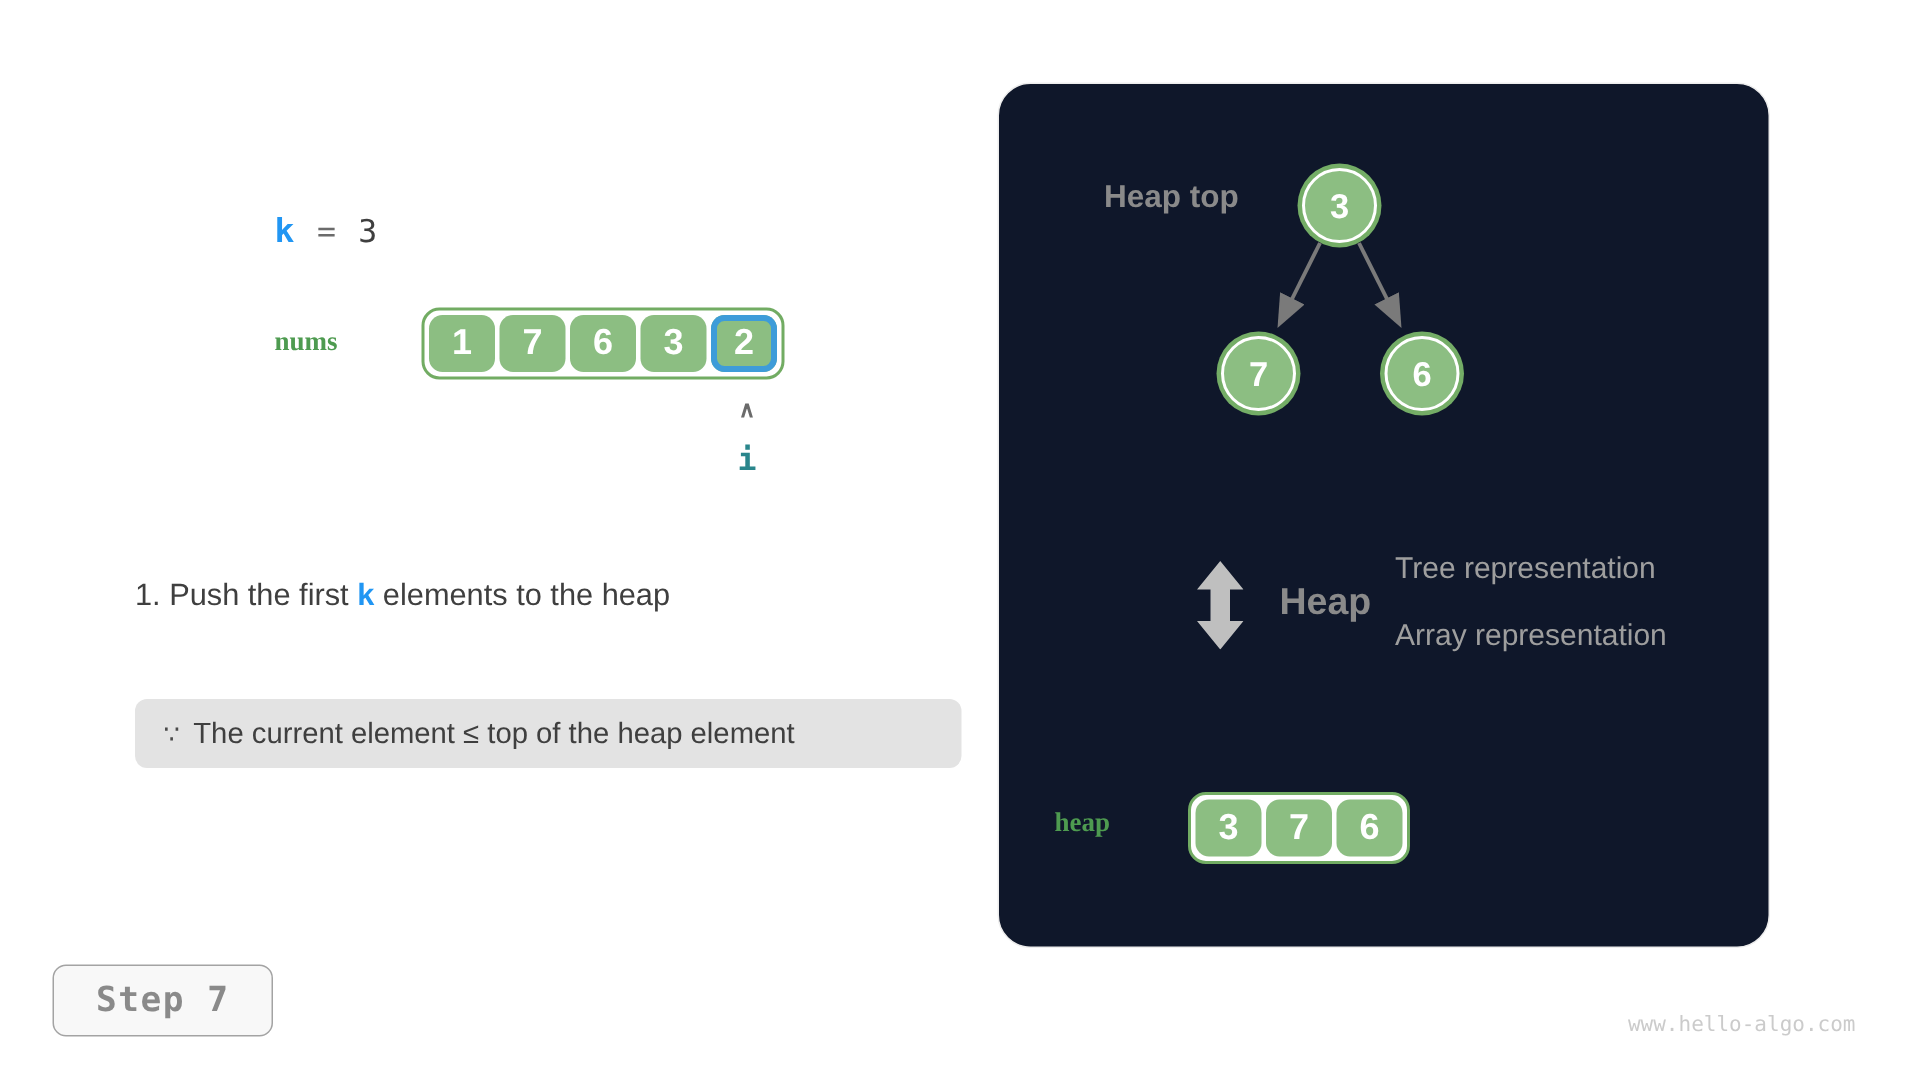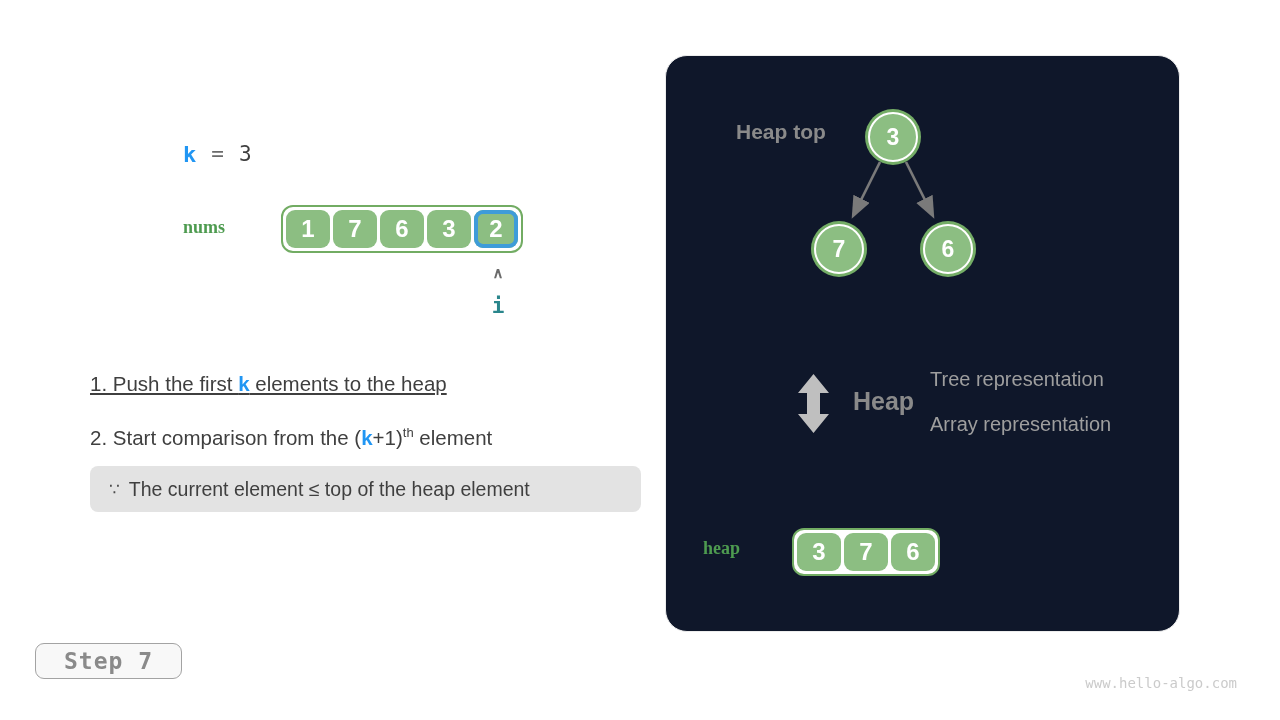--- a/index.html
+++ b/index.html
@@ -30,21 +30,21 @@
   .caret { position:absolute; left:489px; top:264px; width:18px; text-align:center;
            color:#6b6b6b; font-size:15px; font-weight:700; }
   .ptr-label { position:absolute; left:489px; top:294px; width:18px; text-align:center;
                font-family:"DejaVu Sans Mono", monospace; font-weight:700;
                font-size:21px; color:#2a868c; }
 
   
   .note-line { position:absolute; left:90px; font-size:20.5px; color:#3f3f3f; }
   .note-line .kvar { color:#2196f3; font-weight:700; }
   .note-line sup { font-size:13px; }
-  #note1 { top:372px;text-decoration:underline; }
+  #note1 { top:385px; }
   #note2 { top:425px; }
 
   .because-box { position:absolute; left:90px; top:466px; width:551px; height:46px;
                  background:#e3e3e3; border-radius:8px; display:flex; align-items:center;
                  padding-left:19px; gap:9px; font-size:19.5px; color:#3f3f3f; }
   .because-box .because-sym { font-size:17px; color:#4a4a4a; }
 
   
   .panel { position:absolute; left:665px; top:55px; width:515px; height:577px;
            background:#0f172a; border:1px solid #ededed; border-radius:22px; }
@@ -64,21 +64,21 @@
   .edges-svg { position:absolute; left:0; top:0; }
 
   .updown-icon { position:absolute; left:132px; top:318px; }
   .heap-word { position:absolute; left:187px; top:331px; font-weight:700;
                font-size:25px; color:#8a8a8a; }
   .repr-line { position:absolute; left:264px; font-size:20px; color:#9e9e9e; }
   #repr-tree  { top:312px; }
   #repr-array { top:357px; }
 
   
-  .step-badge { position:absolute; left:35px; top:643px; width:147px; height:36px;
+  .step-badge { position:absolute; left:35px; top:643px; width:147px; height:48px;
                 background:#f8f8f8; border:1.5px solid #a3a3a3; border-radius:9px;
                 display:flex; align-items:center; justify-content:center;
                 font-family:"DejaVu Sans Mono", monospace; font-weight:700;
                 font-size:23px; color:#8a8a8a; letter-spacing:1px; }
   .watermark { position:absolute; right:43px; top:675px;
                font-family:"DejaVu Sans Mono", monospace; font-size:14px;
                color:#cbcbcb; }
 </style>
 </head>
 <body>
@@ -98,23 +98,20 @@
       <div class="array-cell">6</div>
       <div class="array-cell">3</div>
       <div class="array-cell highlighted">2</div>
     </div>
 
   <div class="caret">∧</div>
   <div class="ptr-label">i</div>
 
   <div class="note-line" id="note1">
     <span>1. Push the first </span><span class="kvar">k</span><span> elements to the heap</span>
-  </div>
-  <div class="note-line" id="note2">
-    <span>2. Start comparison from the (</span><span class="kvar">k</span><span>+1)</span><sup>th</sup><span> element</span>
   </div>
 
   <div class="because-box">
     <span class="because-sym">∵</span>
     <span>The current element ≤ top of the heap element</span>
   </div>
 
   <div class="panel">
     <div class="panel-inner">
 

